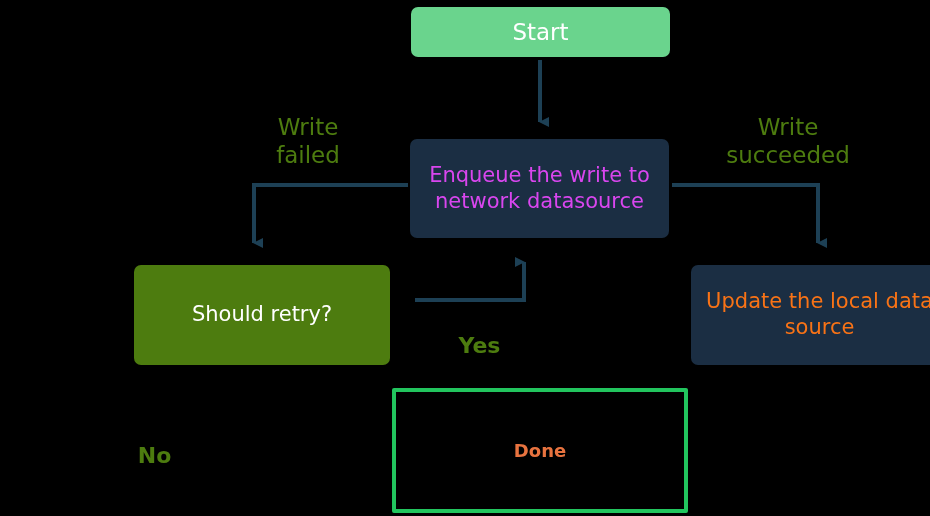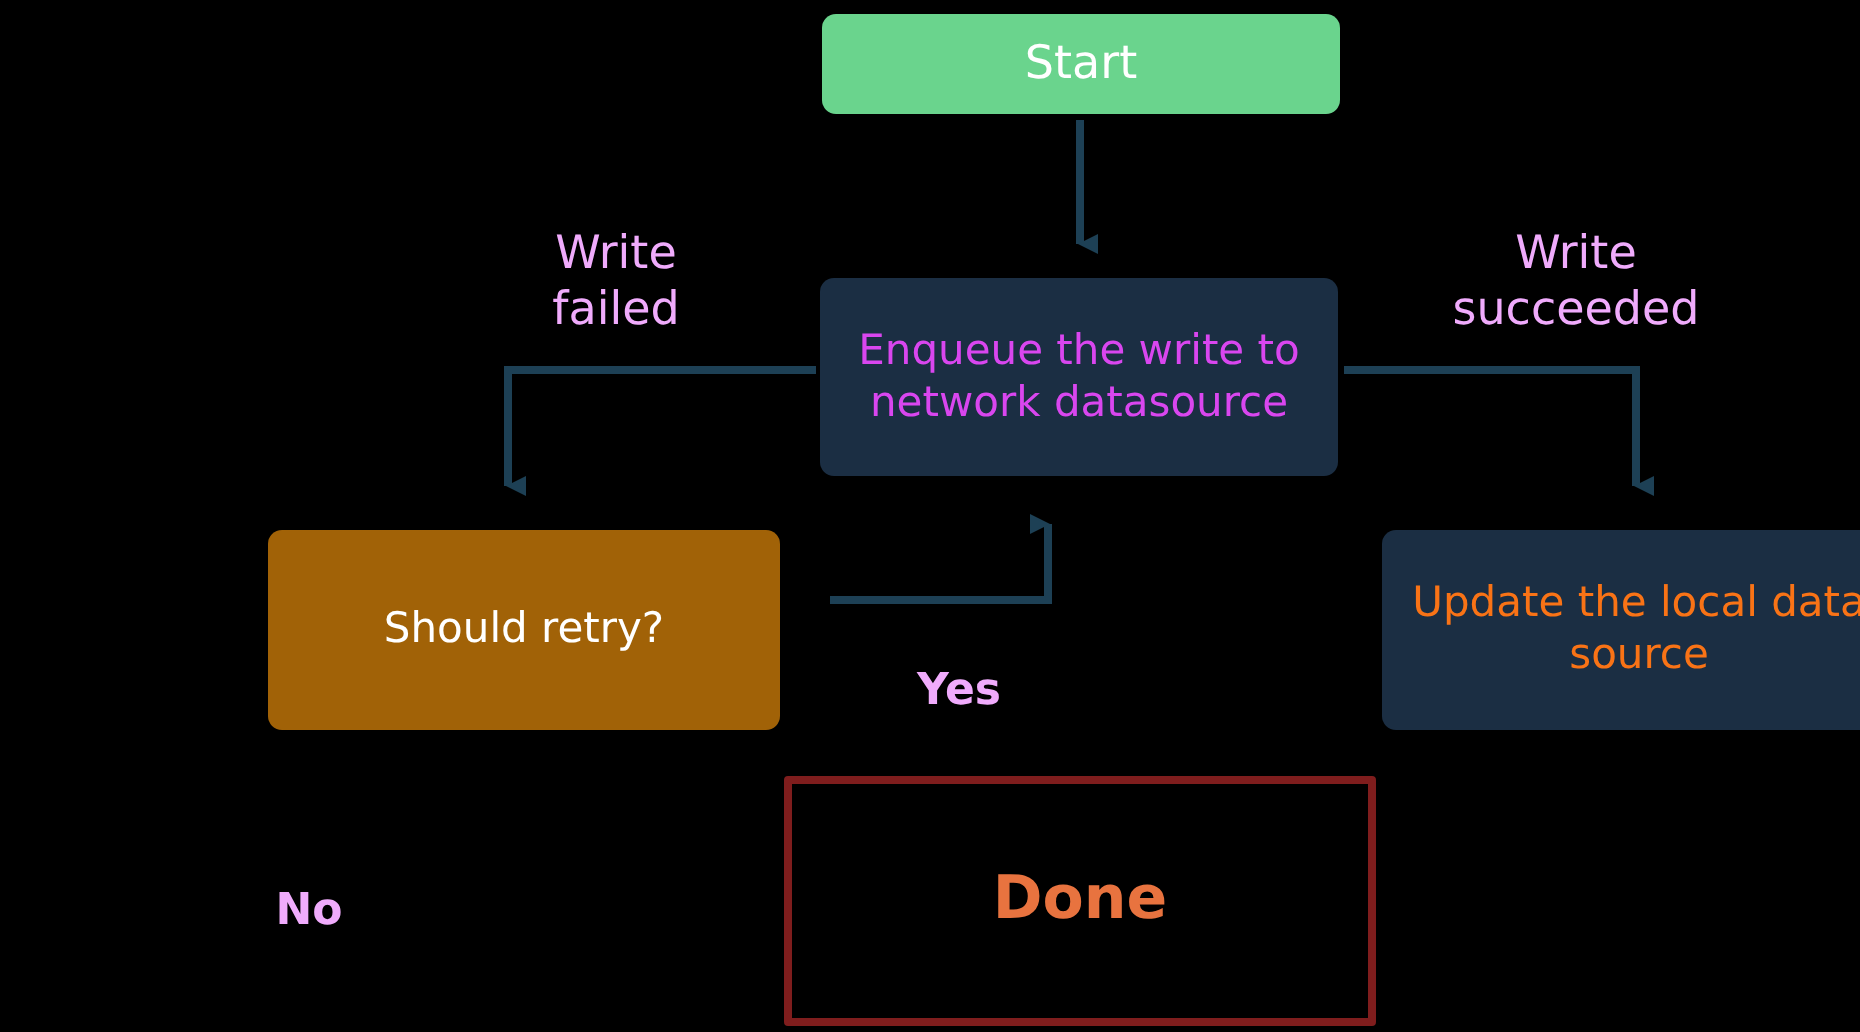--- a/index.html
+++ b/index.html
@@ -50,21 +50,21 @@
     color: #d946ef;
     font-size: 21px;
     font-weight: 400;
   }
 
   .node-retry {
     left: 102px;
     top: 265px;
     width: 256px;
     height: 100px;
-    background: #a16207;
+    background: #4d7c0f;
     color: #ffffff;
     font-size: 21px;
     font-weight: 400;
   }
 
   .node-update {
     left: 659px;
     top: 265px;
     width: 257px;
     height: 100px;
@@ -73,31 +73,31 @@
     font-size: 21px;
     font-weight: 400;
   }
 
   .node-done {
     left: 360px;
     top: 388px;
     width: 296px;
     height: 125px;
     background: transparent;
-    border: 4px solid #7f1d1d;
+    border: 4px solid #22c55e;
     border-radius: 2px;
     color: #e8733f;
-    font-size: 30px;
+    font-size: 18px;
     font-weight: 700;
   }
 
   
   .edge-label {
     position: absolute;
-    color: #f0abfc;
+    color: #4d7c0f;
     text-align: center;
     line-height: 1.2;
     white-space: pre-line;
   }
   .label-write-failed {
     left: 190px;
     top: 114px;
     width: 172px;
     font-size: 23px;
     font-weight: 400;

